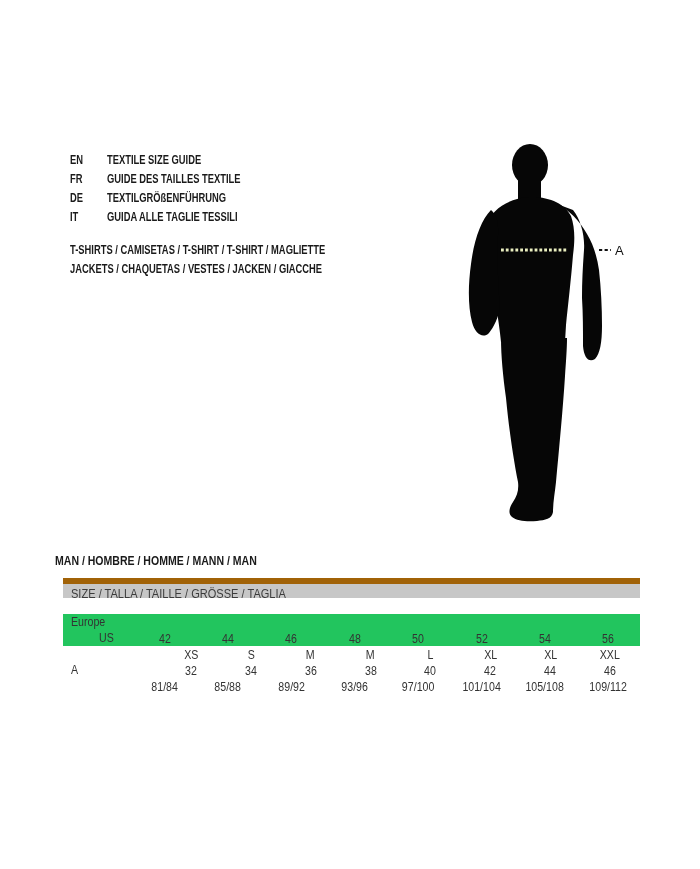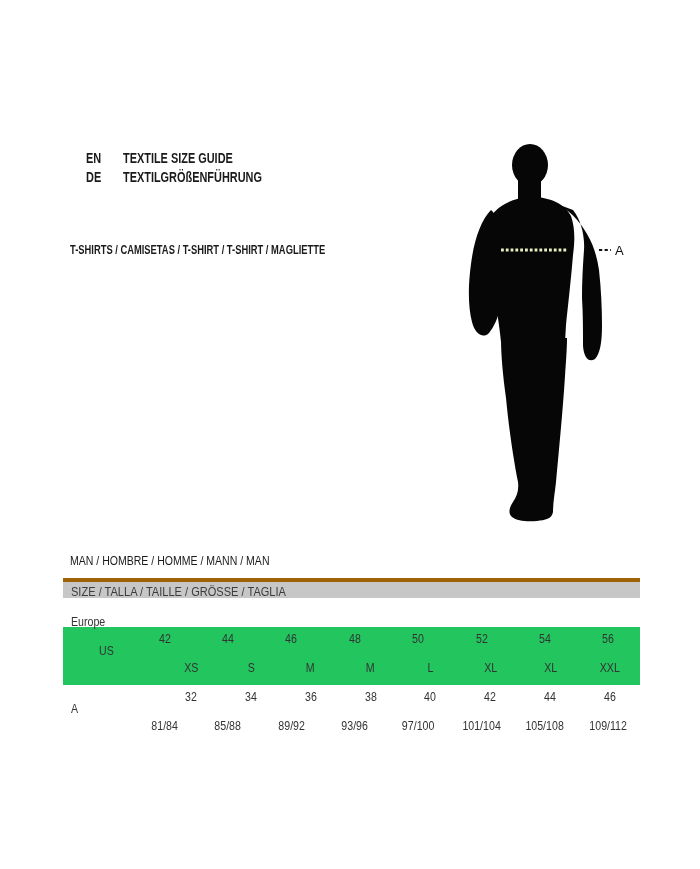--- a/index.html
+++ b/index.html
@@ -4,58 +4,67 @@
 <style>
   html,body{margin:0;padding:0;background:#fff;}
   .page{position:relative;width:700px;height:869px;background:#ffffff;overflow:hidden;
         font-family:"Liberation Sans",sans-serif;color:#1a1a1a;}
   
   .cond{display:inline-block;transform:scaleX(0.78);transform-origin:0 50%;white-space:nowrap;}
   .cellspan{display:inline-block;transform:scaleX(0.85);transform-origin:50% 50%;white-space:nowrap;}
   .lspan{transform-origin:0 50%;}
 
   .lang-block{position:absolute;left:70px;top:148px;}
-  .lang-row{display:flex;height:19px;align-items:center;font-weight:bold;font-size:14px;margin-left:16px;}
+  .lang-row{display:flex;height:19px;align-items:flex-end;font-weight:bold;font-size:12px;}
   .lang-code{width:37px;flex:0 0 37px;}
 
   .categories{position:absolute;left:70px;top:241px;font-weight:bold;font-size:12px;}
   .categories .cat-line{height:18.5px;line-height:18.5px;}
 
   .figure-wrap{position:absolute;left:465px;top:140px;width:170px;height:385px;}
 
-  .section-title{position:absolute;left:70px;top:553px;font-weight:normal;font-size:13.5px;line-height:16px;}
+  .section-title{position:absolute;left:55px;top:553px;font-weight:bold;font-size:13.5px;line-height:16px;}
 
   .size-table{position:absolute;left:63px;top:578px;width:577px;font-size:12.5px;}
-  .thead{height:20px;line-height:19px;background:#c7c7c7;border-top:4px solid #a16207;
+  .thead{height:20px;line-height:19px;background:#c7c7c7;border-top:6px solid #a16207;
          padding-left:8px;box-sizing:border-box;color:#3c3c3c;font-size:13px;}
-  .trow{display:grid;grid-template-columns:70px repeat(8,1fr);height:29px;align-items:center;color:#333;}
+  .trow{display:grid;grid-template-columns:70px repeat(8,1fr);height:16px;align-items:center;color:#333;}
   .trow.shaded{background:#22c55e;padding-left:28px;}
   .rlabel{padding-left:8px;text-align:left;}
   .cell{text-align:center;margin-top:34px;}
 
   .footnote{position:absolute;left:70px;top:681px;font-weight:bold;font-size:13px;line-height:16px;}
 </style>
 </head>
 <body>
 
 <div class="page">
 
   <div class="lang-block">
     <div class="lang-row">
       <span class="lang-code cond">EN</span>
       <span class="cond">TEXTILE SIZE GUIDE</span>
     </div>
     <div class="lang-row">
+      <span class="lang-code cond">FR</span>
+      <span class="cond">GUIDE DES TAILLES TEXTILE</span>
+    </div>
+    <div class="lang-row">
       <span class="lang-code cond">DE</span>
       <span class="cond">TEXTILGRÖßENFÜHRUNG</span>
+    </div>
+    <div class="lang-row">
+      <span class="lang-code cond">IT</span>
+      <span class="cond">GUIDA ALLE TAGLIE TESSILI</span>
     </div>
   </div>
 
   <div class="categories">
     <div class="cat-line"><span class="cond">T-SHIRTS / CAMISETAS / T-SHIRT / T-SHIRT / MAGLIETTE</span></div>
+    <div class="cat-line"><span class="cond">JACKETS / CHAQUETAS / VESTES / JACKEN / GIACCHE</span></div>
   </div>
 
   <div class="figure-wrap">
     <svg width="170" height="385" viewBox="0 0 170 385">
       <g fill="#060606">
         <ellipse cx="65" cy="25" rx="18" ry="21"></ellipse>
         <rect x="53" y="38" width="23" height="28"></rect>
         <path d="M22,84 C26,70 44,58 64,57 C84,56 100,64 106,76 C110,88 110,100 108,115
                  C106,140 103,165 101,185 L100,202 L36,202 C34,180 28,148 25,122
                  C23,106 21,94 22,84 Z"></path>

